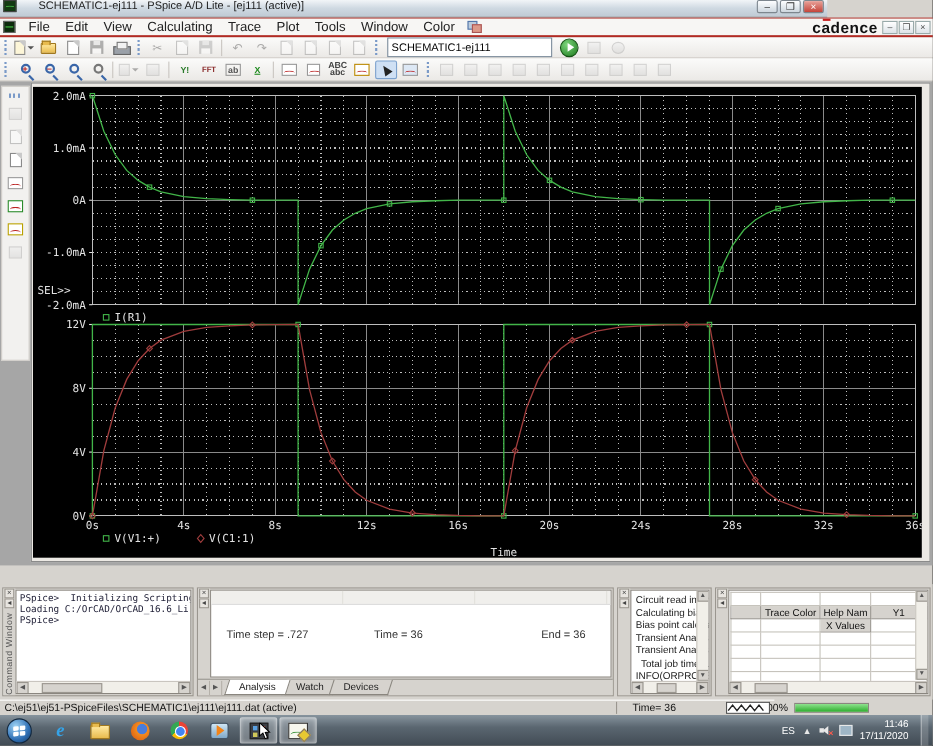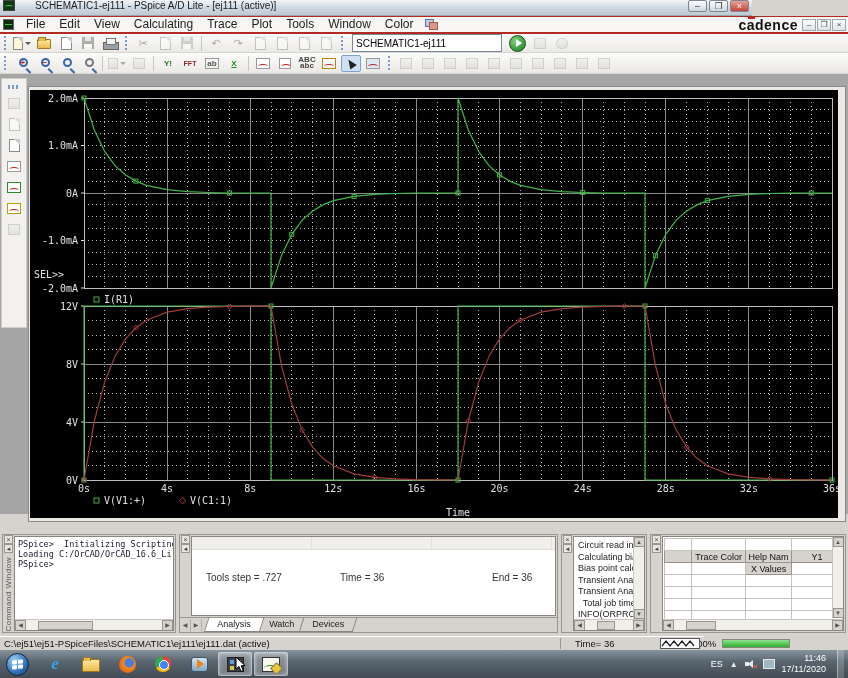--- a/index.html
+++ b/index.html
@@ -93,21 +93,21 @@
   
   .workspace { position:absolute; left:0; top:74px; width:848px; height:440px; background:#a6a6a6; }
   .vtoolbar { position:absolute; left:1px; top:4px; width:26px; height:250px; background:#f2f1ef;
     border:1px solid #cfccc7; display:flex; flex-direction:column; align-items:center; padding-top:6px; gap:1px; }
   .vtoolbar .dots { width:12px; height:4px; margin-bottom:3px;
     background:repeating-linear-gradient(90deg,#7a9ac8 0 2px, transparent 2px 4px); }
   .vtb { width:22px; height:20px; border:1px solid transparent; border-radius:2px;
     display:flex; align-items:center; justify-content:center; }
   .vtb.dis { opacity:.45; filter:grayscale(1); }
 
-  .plotwin { position:absolute; left:28px; top:12px; width:818px; height:436px; background:#ece9e4;
+  .plotwin { position:absolute; left:28px; top:1px; width:818px; height:436px; background:#ece9e4;
     border:1px solid #8a8a8a; padding:3px 8px 3px 1px; }
   .plotblack { width:808px; height:428px; background:#000; }
 
   
   .tabstrip { position:absolute; left:0; top:514px; width:848px; height:17px; background:#c9c5bf;
     border-top:1px solid #fff; display:flex; align-items:flex-end; padding-left:26px; }
   .doctab { height:15px; background:#f4f3f1; border:1px solid #8a8a8a; border-bottom:none;
     display:flex; align-items:center; gap:3px; padding:0 8px 0 4px; font-size:10px; color:#111;
     border-radius:2px 2px 0 0; }
   .doctab .tico { width:10px; height:10px; background:#0d2b0d; border:1px solid #555; position:relative; }
@@ -630,21 +630,21 @@
         <div class="px">×</div>
         <div class="pa">◂</div>
       </div>
       <div class="pcontent" style="bottom:16px">
         <div class="midhdr">
             <i></i>
             <i></i>
             <i></i>
           </div>
         <div class="midvals">
-          <span class="mv1">Tools step = .727</span>
+          <span class="mv1">Time step = .727</span>
           <span class="mv2">Time =  36</span>
           <span class="mv3">End =  36</span>
         </div>
       </div>
       <div class="midtabs">
         <div class="arr">◀</div>
         <div class="arr">▶</div>
         <div style="display:flex;margin-left:8px">
             <div class="ptab active"><span>Analysis</span></div>
             <div class="ptab"><span>Watch</span></div>

